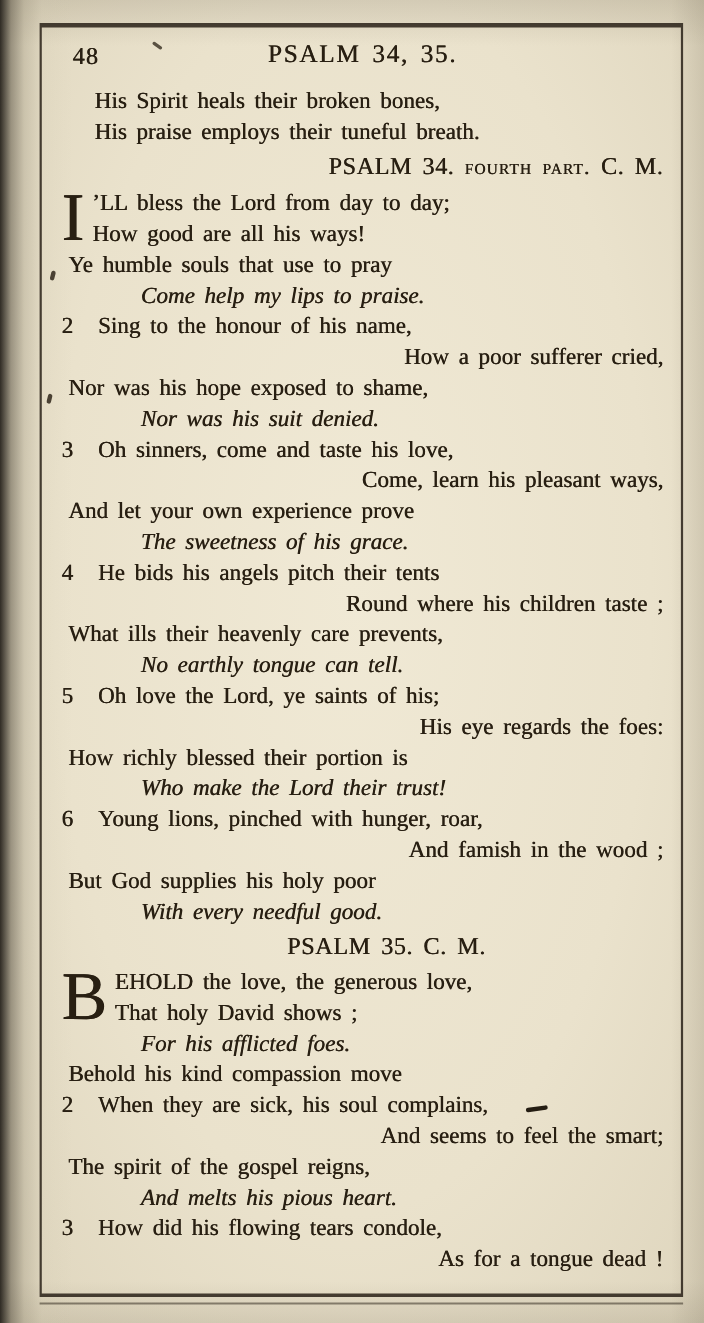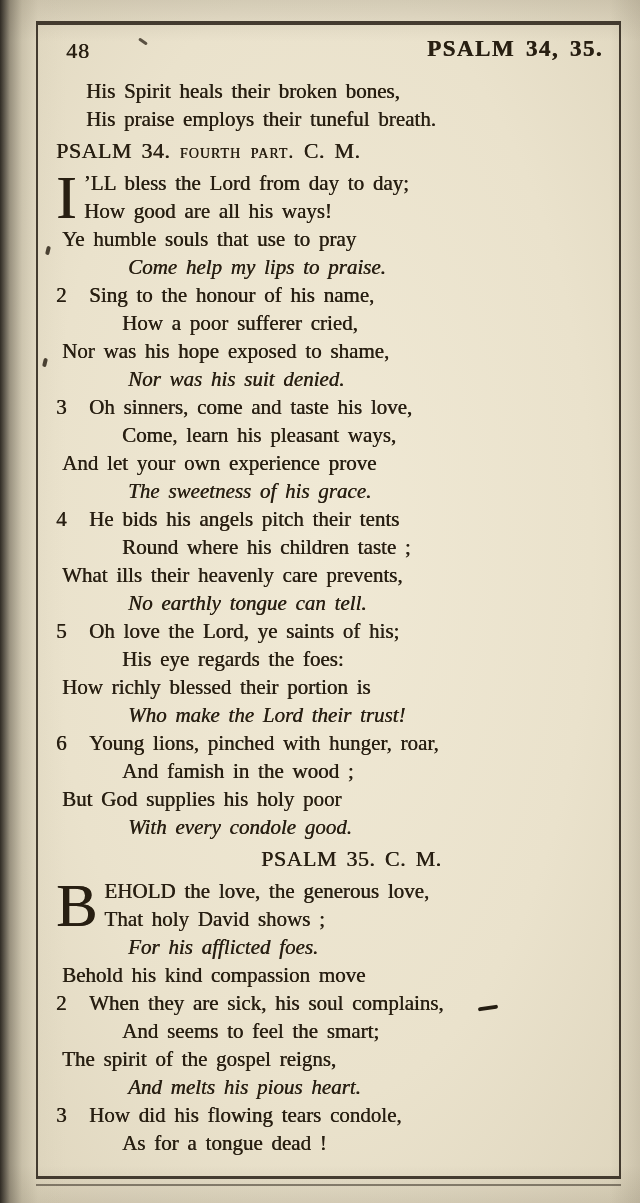--- a/index.html
+++ b/index.html
@@ -42,41 +42,41 @@
     line-height: 28px;
     word-spacing: 3.5px;
     text-shadow: 0.4px 0 0 currentColor;
     overflow: hidden;
   }
 
   .header { position: relative; height: 46px; }
   .pagenum  { position: absolute; left: 10px; top: 6px; font-size: 22px; letter-spacing: 1px; }
   .running-title {
     position: absolute; left: 0; right: 0; top: 4px;
-    text-align: right; font-size: 23px; font-weight: bold; letter-spacing: 1.5px;
+    text-align: center; font-size: 23px; font-weight: normal; letter-spacing: 1.5px;
   }
 
   .stanza { margin: 0; }
   .stanza::after { content: ""; display: block; clear: both; }
   .line { margin: 0; white-space: nowrap; }
   .cont-line { padding-left: 30px; }
   .vnum { display: inline-block; width: 33px; }
-  .l2  { padding-left: 66px; }
+  .l2  { padding-left: 66px; text-align: right; }
   .l3  { padding-left: 6px; }
   .l4  { padding-left: 72px; font-style: italic; }
   .l2d { padding-left: 28px; }
 
   .dropcap {
     float: left;
     font-size: 62px; line-height: 48px;
     padding-top: 4px; margin-right: 7px;
   }
 
   .heading {
-    text-align: left; font-size: 22px;
+    text-align: right; font-size: 22px;
     margin: 4px 0 4px; letter-spacing: .5px;
     white-space: nowrap;
   }
   .heading-right { margin-left: 205px; text-align: left; }
   .h-part { font-variant: small-caps; font-size: 20px; letter-spacing: 1px; }
 
   
   .speck { position: absolute; background: #4a4133; }
   .s1 { left: 46px;  top: 246px;  width: 4px;  height: 9px; border-radius: 2px; transform: rotate(14deg); }
   .s2 { left: 43px;  top: 358px;  width: 4px;  height: 9px; border-radius: 2px; transform: rotate(14deg); }
@@ -133,21 +133,21 @@
       <div class="stanza">
         <p class="line l1"><span class="vnum">5</span>Oh love the Lord, ye saints of his;</p>
         <p class="line l2">His eye regards the foes:</p>
         <p class="line l3">How richly blessed their portion is</p>
         <p class="line l4">Who make the Lord their trust!</p>
       </div>
       <div class="stanza">
         <p class="line l1"><span class="vnum">6</span>Young lions, pinched with hunger, roar,</p>
         <p class="line l2">And famish in the wood ;</p>
         <p class="line l3">But God supplies his holy poor</p>
-        <p class="line l4">With every condole good.</p>
+        <p class="line l4">With every needful good.</p>
       </div>
       <div class="heading heading-right"><span class="h-main">PSALM 35. </span><span class="h-meter">C. M.</span></div>
       <div class="stanza">
         <span class="dropcap">B</span>
         <p class="line l1d">EHOLD the love, the generous love,</p>
         <p class="line l2d">That holy David shows ;</p>
         <p class="line l4">For his afflicted foes.</p>
         <p class="line l3">Behold his kind compassion move</p>
       </div>
       <div class="stanza">

